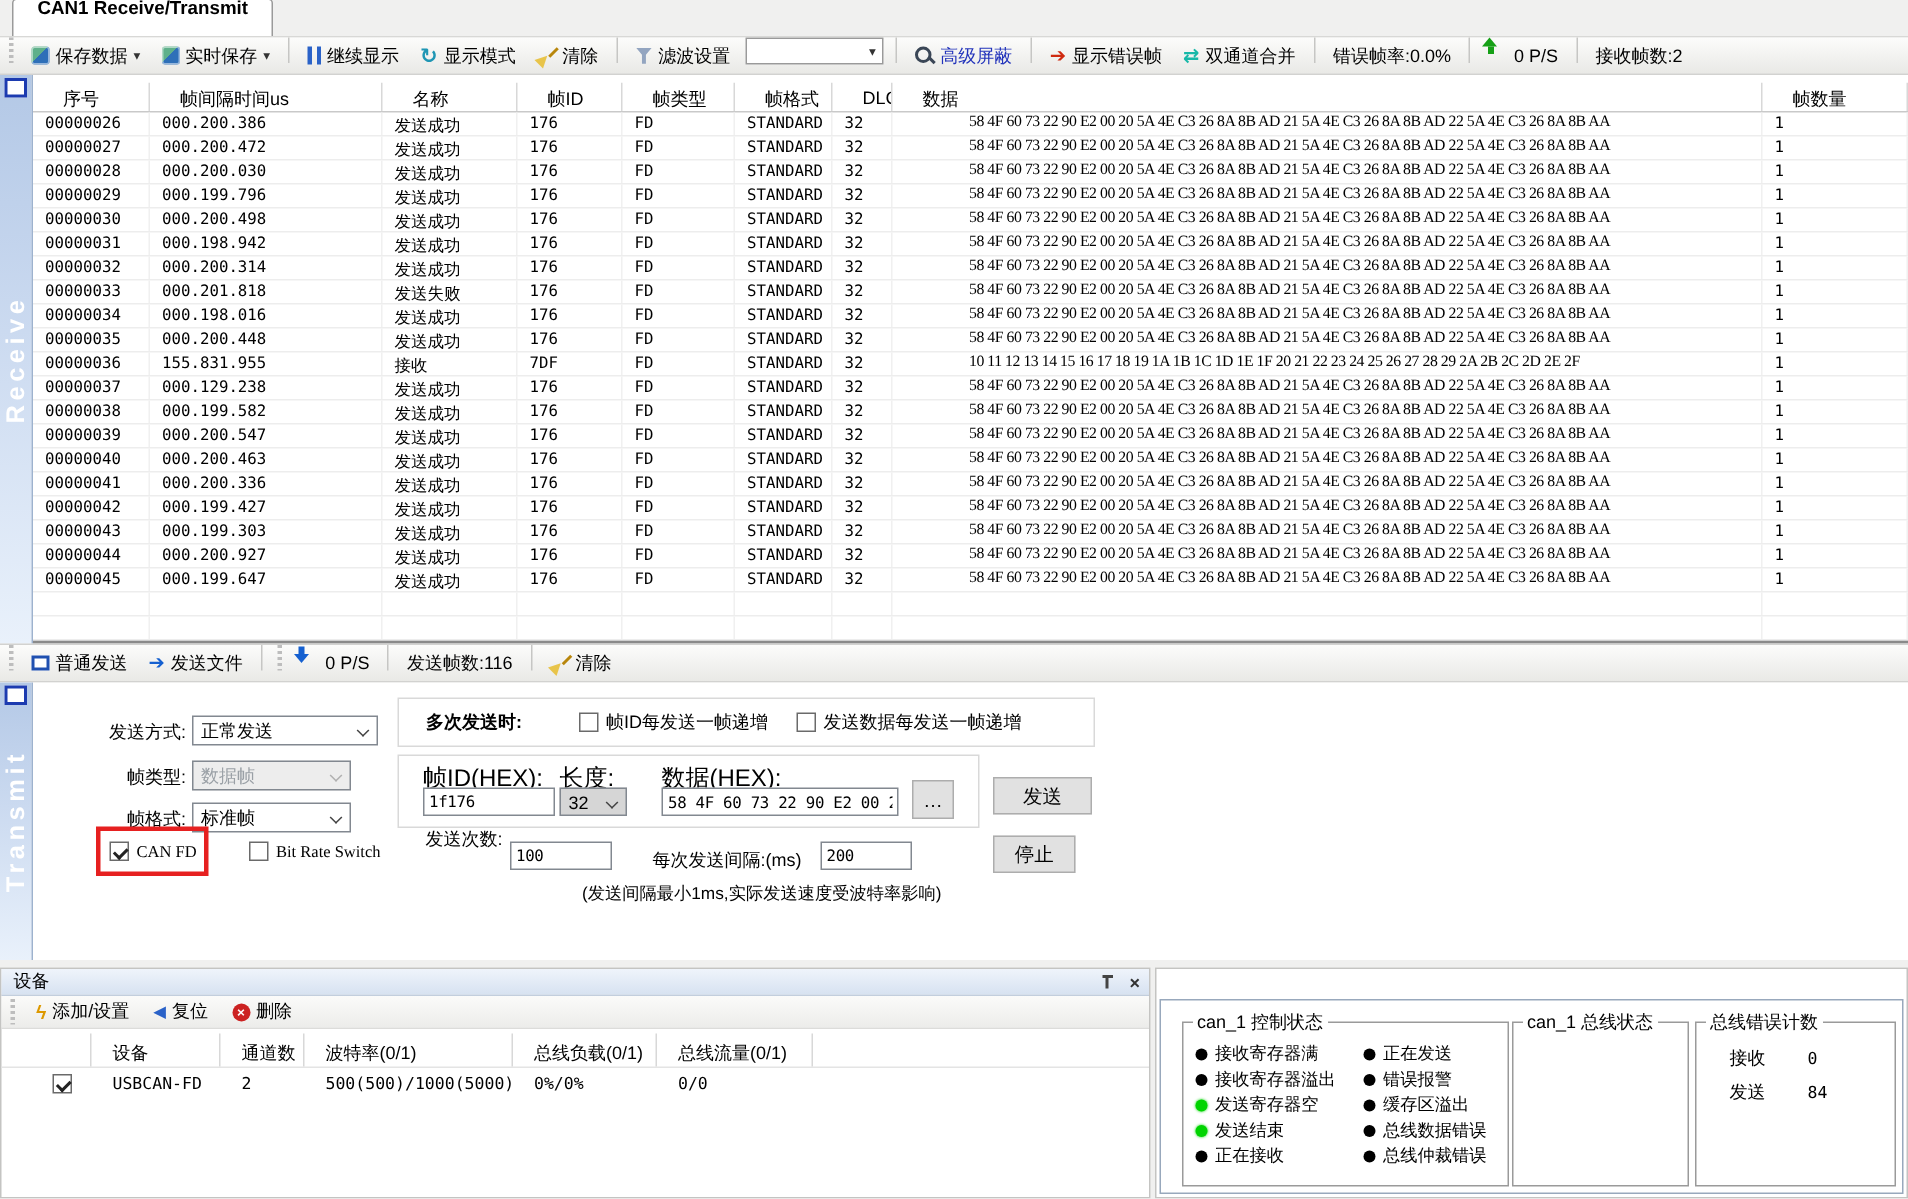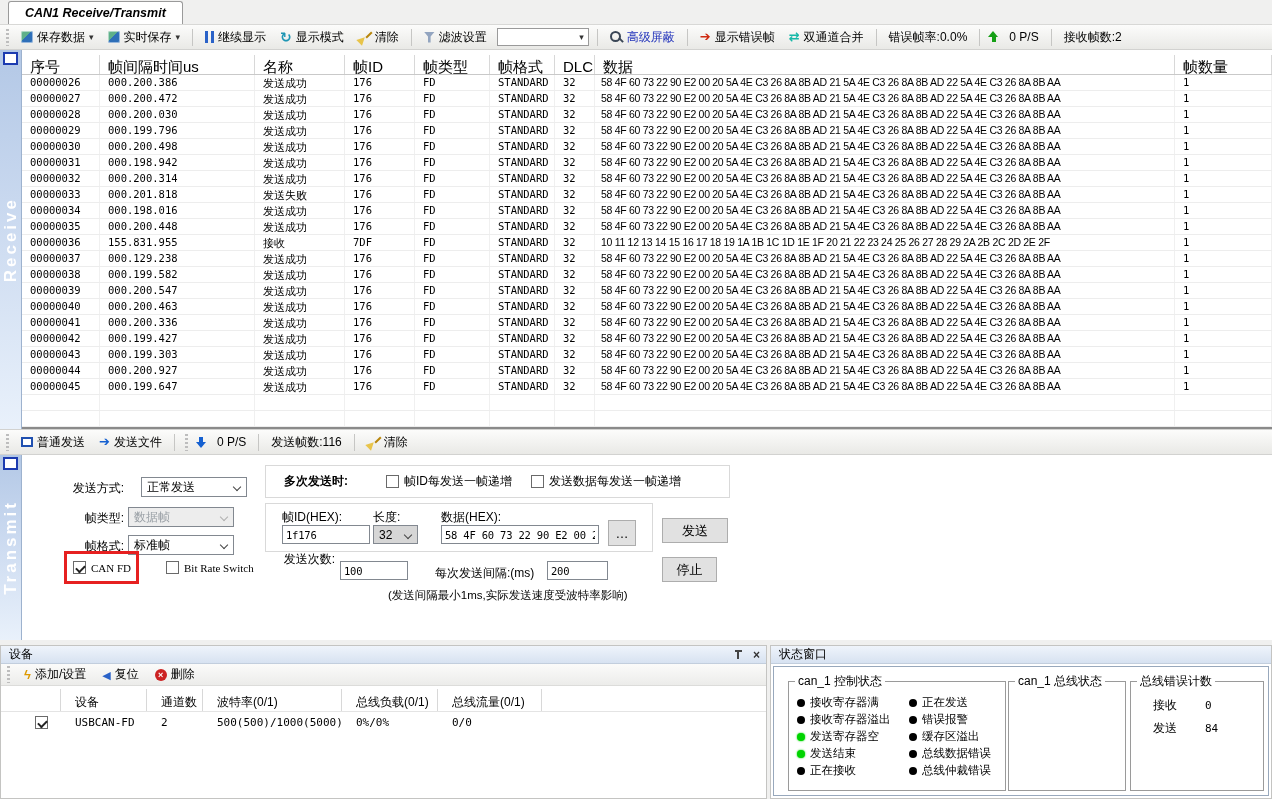--- a/index.html
+++ b/index.html
@@ -5,26 +5,26 @@
   * { box-sizing: border-box; margin: 0; padding: 0; }
   html,body { width:1272px; height:799px; overflow:hidden; }
   body {
     font-family: "Liberation Sans","DejaVu Sans",sans-serif;
     font-size: 12px; color:#000; background:#f0f0ef; position:relative;
   }
   .mono { font-family: "DejaVu Sans Mono","Liberation Mono",monospace; }
 
   
   .tabbar { position:absolute; left:0; top:0; width:1272px; height:25px; background:#f0f0ef; border-bottom:1px solid #d8d8d6; }
-  .tab { position:absolute; left:8px; bottom:0; height:23px; padding:0 16px; background:#fff;
+  .tab { position:absolute; left:8px; bottom:0; height:23px; padding:12px 16px; background:#fff;
          border:1px solid #9a9a9a; border-bottom:none; border-radius:3px 3px 0 0;
-         display:flex; align-items:center; font-weight:bold; font-size:12.5px;font-style:italic; }
+         display:flex; align-items:flex-end; font-weight:bold; font-size:12.5px; }
 
   
-  .toolbar { position:absolute; left:0; width:1272px; display:flex; align-items:center; gap:6px;
+  .toolbar { position:absolute; left:0; width:1272px; display:flex; gap:6px;
              background:linear-gradient(180deg,#fcfcfb,#e9e9e6); border-bottom:1px solid #d2d2d0; padding:0 4px; }
   .tb1 { top:25px; height:25px; }
   .tbtn { display:flex; align-items:center; gap:4px; padding:2px 4px; white-space:nowrap; cursor:default; }
   .sep { width:1px; height:17px; background:#c6c6c4; margin:0 2px; }
   .grip { width:3px; height:17px; margin:0 2px;
           background:repeating-linear-gradient(180deg,#bdbdbd 0 2px,transparent 2px 4px); }
   .caret { font-size:9px; color:#333; }
   .blue-text { color:#2233bb; }
 
   
@@ -66,24 +66,24 @@
 
   
   .receive-panel { position:absolute; left:0; top:50px; width:1272px; height:379px; background:#fff; }
   .vstrip { position:absolute; left:0; top:0; bottom:0; width:22px;
             background:linear-gradient(180deg,#b3c8e6 0%,#cbdaf0 45%,#e9f1fb 100%);
             border-right:1px solid #9db2ce; display:flex; align-items:center; justify-content:center; }
   .vlabel { writing-mode:vertical-rl; transform:rotate(180deg); color:#fff; font-size:17px; font-weight:600; letter-spacing:3px; }
   .rtable { position:absolute; left:22px; top:5px; right:0; bottom:0; overflow:hidden; border-bottom:2px solid #8a8a8a; }
   .rt-head, .rt-row { display:grid; grid-template-columns:78px 155px 90px 70px 75px 65px 40px 580px 1fr; }
   .rt-head { height:20px; border-bottom:1px solid #c9c9c9; }
-  .rt-head > div { padding:3px 0 0 8px; border-right:1px solid #d8d8d8; font-size:15px; white-space:nowrap; overflow:hidden; }
+  .rt-head > div { padding:3px 0 0 20px; border-right:1px solid #d8d8d8; font-size:12px; white-space:nowrap; overflow:hidden; }
   .rt-row { height:16px; border-bottom:1px solid #ededed; }
   .rt-row > div { padding:1px 0 0 8px; border-right:1px solid #f0f0f0; font-size:11px; white-space:nowrap; overflow:hidden; }
-  .rt-row .c-data { font-family:Liberation Sans, sans-serif; font-size:10.5px; letter-spacing:-0.3px; padding-left:6px; }
+  .rt-row .c-data { font-family:Liberation Serif, serif; font-size:10.5px; letter-spacing:-0.3px; padding-left:6px;margin-left:45px; }
   .rt-row .num { font-family:"DejaVu Sans Mono","Liberation Mono",monospace; font-size:10.5px; }
 
   
   .tb2 { top:429px; height:26px; border-top:1px solid #d2d2d0; }
 
   
   .tx-panel { position:absolute; left:0; top:455px; width:1272px; height:185px; background:#fff; }
   .form-label { position:absolute; width:84px; text-align:right; font-size:12px; white-space:nowrap; }
   .combo { position:absolute; height:20px; background:#fff; border:1px solid #828890; display:flex; align-items:center; padding:0 18px 0 5px; font-size:12px; }
   .combo .chev { position:absolute; right:6px; top:6px; width:6px; height:6px; border-right:1.6px solid #444; border-bottom:1.6px solid #444; transform:rotate(45deg); }
@@ -95,21 +95,21 @@
                        border-left:2px solid #222; border-bottom:2px solid #222; transform:rotate(-45deg); }
   .red-box { position:absolute; left:64px; top:96px; width:75px; height:33px; border:3px solid #e62020;
              display:flex; align-items:center; gap:5px; padding-left:6px; }
   .monolabel { font-family:Liberation Serif, serif; font-size:11px; white-space:nowrap; }
   .brs-row { position:absolute; left:146px; top:106px; display:flex; align-items:center; gap:5px;padding-left:20px; }
   .groupbox { position:absolute; border:1px solid #d9d9d9; }
   .gb1 { left:265px; top:10px; width:465px; height:33px; display:flex; align-items:center; }
   .gb1 .gb1-label { margin-left:18px; font-weight:bold; }
   .gb1 .gb-cb { position:absolute; display:flex; align-items:center; gap:5px; }
   .gb2 { left:265px; top:48px; width:388px; height:49px; }
-  .gb2 .flabel { position:absolute; top:5px; font-size:12px; white-space:nowrap; }
+  .gb2 .flabel { position:absolute; top:5px; font-size:16px; white-space:nowrap; }
   .tinput { position:absolute; height:19px; border:1px solid #828890; background:#fff;
             font-family:"DejaVu Sans Mono","Liberation Mono",monospace; font-size:10.5px; letter-spacing:-0.2px; padding:0 3px; }
   .btn { position:absolute; background:#e1e1e1; border:1px solid #adadad; display:flex; align-items:center; justify-content:center; font-size:13px; cursor:default; }
   .note-text { position:absolute; left:388px; top:133px; font-size:11.5px; color:#000; }
 
   
   .panel { position:absolute; top:645px; height:154px; background:#fff; border:1px solid #c4c4c2; }
   .device-panel { left:0; width:767px; }
   .status-panel { left:770px; width:502px; }
   .ptitle { position:relative; height:18px; background:linear-gradient(180deg,#eff4fb,#d7e2f1);
@@ -527,21 +527,21 @@
   </span>
 </div>
 
 <div class="tx-panel">
   <div class="vstrip">
     <span class="i-restore"></span>
     <span class="vlabel">Transmit</span>
   </div>
 
   <span class="form-label" style="left:40px;top:25px;">发送方式:</span>
-  <div class="combo" style="left:141px;top:22px;width:106px;">
+  <div class="combo" style="left:128px;top:22px;width:124px;">
     <span>正常发送</span>
       <span class="chev"></span>
   </div>
 
   <span class="form-label" style="left:40px;top:55px;">帧类型:</span>
   <div class="combo disabled" style="left:128px;top:52px;width:106px;">
     <span>数据帧</span>
       <span class="chev"></span>
   </div>
 
@@ -634,23 +634,20 @@
     <div class="mono">USBCAN-FD</div>
     <div class="mono">2</div>
     <div class="mono">500(500)/1000(5000)</div>
     <div class="mono">0%/0%</div>
     <div class="mono">0/0</div>
     <div></div>
   </div>
 </div>
 
 <div class="panel status-panel">
-  <div class="ptitle">
-    <span>状态窗口</span>
-  </div>
   <div class="status-body">
     <fieldset class="sgroup fs1">
       <legend>can_1 控制状态</legend>
       <div class="led-cols">
         <div class="led-col1">
 
             <div class="led-item">
               <span class="dot off"></span>
               <span>接收寄存器满</span>
             </div>

